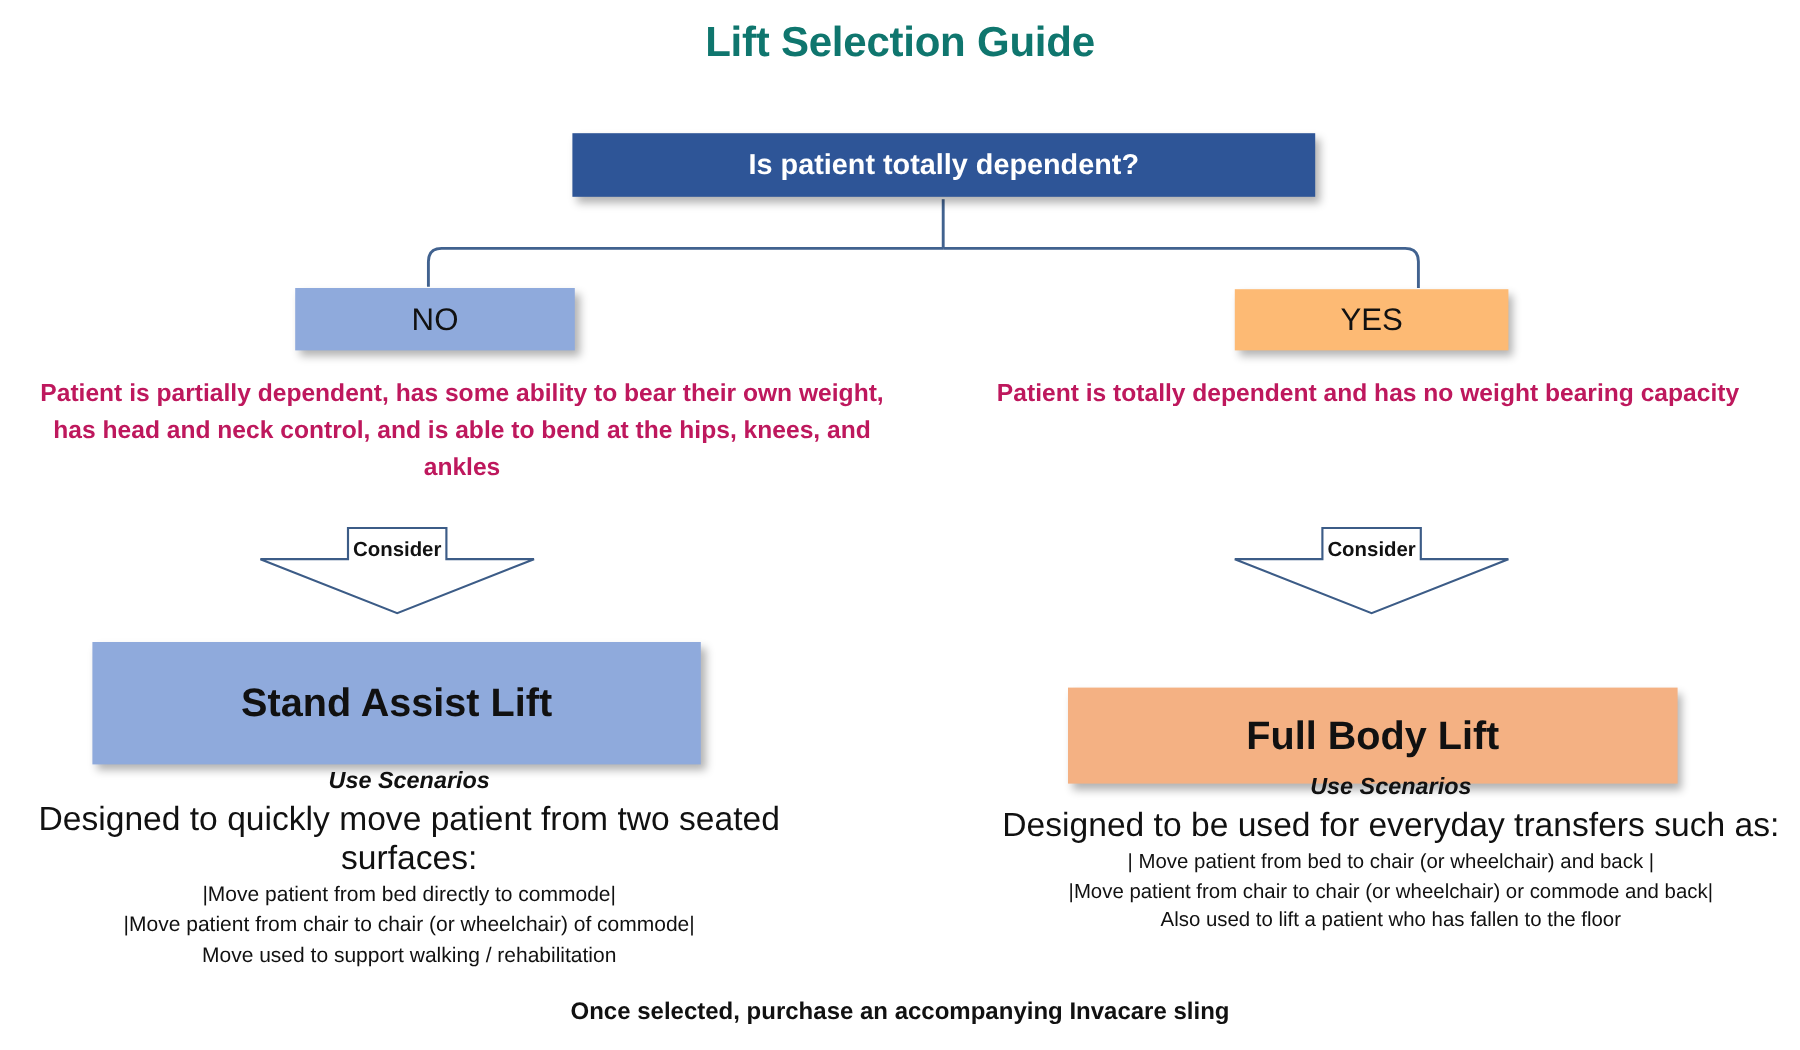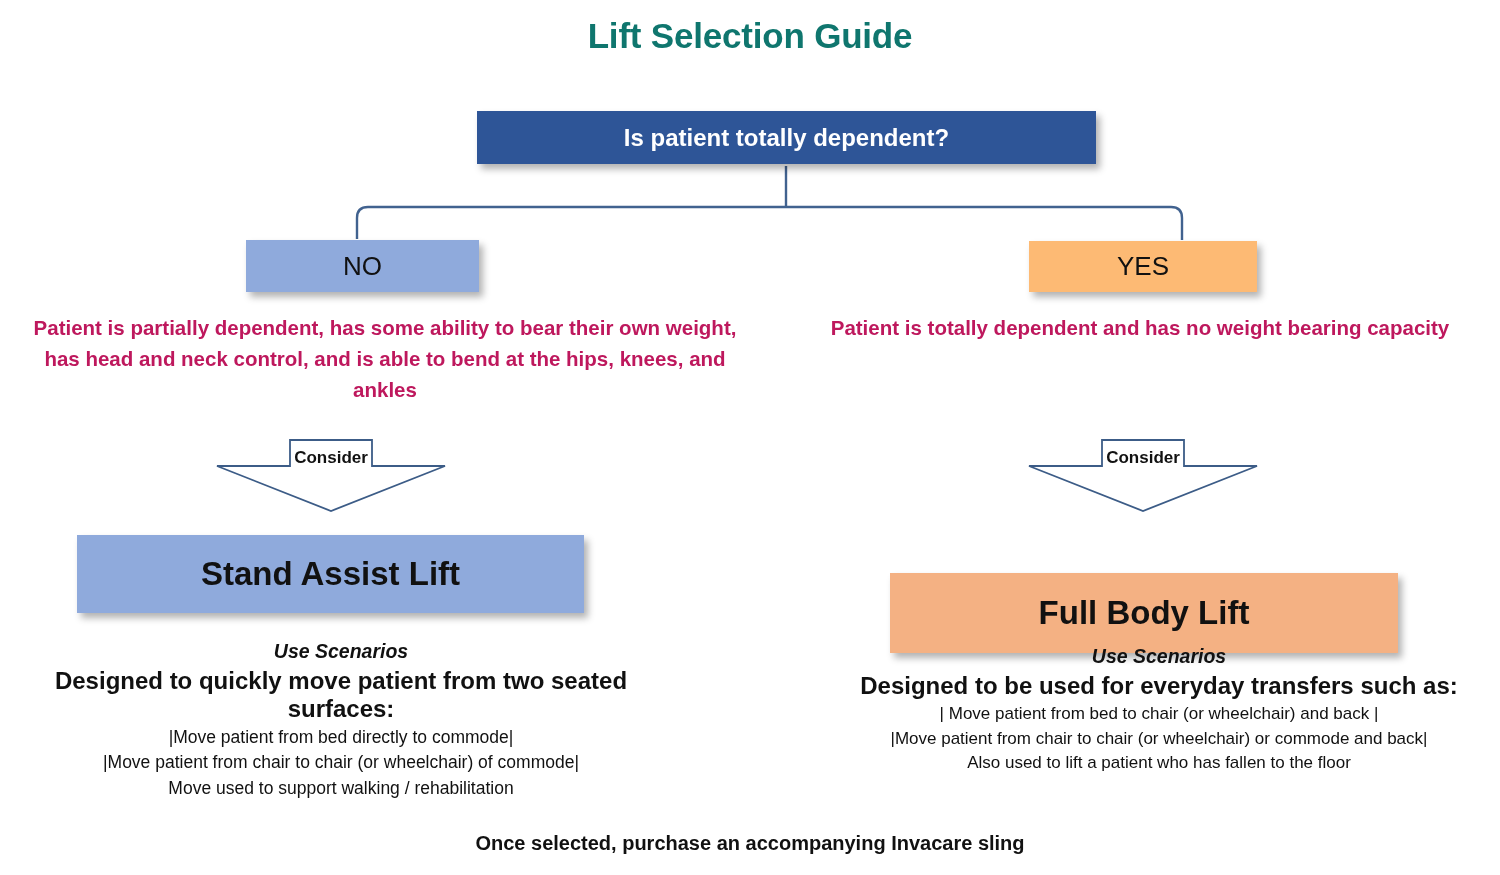--- a/index.html
+++ b/index.html
@@ -75,21 +75,21 @@
     background: #fdba74;
     color: #111111;
     font-size: 26px;
     font-weight: normal;
   }
 
   #stand-assist-box {
     left: 77px;
     top: 535px;
     width: 507px;
-    height: 78px;
+    height: 102px;
     background: #8FAADC;
     color: #111111;
     font-size: 33px;
     font-weight: bold;
   }
 
   #full-body-box {
     left: 890px;
     top: 535px;
     width: 508px;
@@ -165,22 +165,22 @@
   #right-scenarios { left: 818px; top: 645px; width: 682px; }
 
   .scenarios-heading {
     font-size: 19.5px;
     font-weight: bold;
     font-style: italic;
     margin-bottom: 4px;
     text-align: center;
   }
   .scenarios-lead {
-    font-size: 24px;
-    font-weight: bold;
+    font-size: 28px;
+    font-weight: normal;
     margin-bottom: 2px;
   }
   .scenario-line {
     font-size: 17.5px;
     font-weight: normal;
     line-height: 1.45;
   }
   #right-scenarios .scenario-line { font-size: 17px; }
 
   

